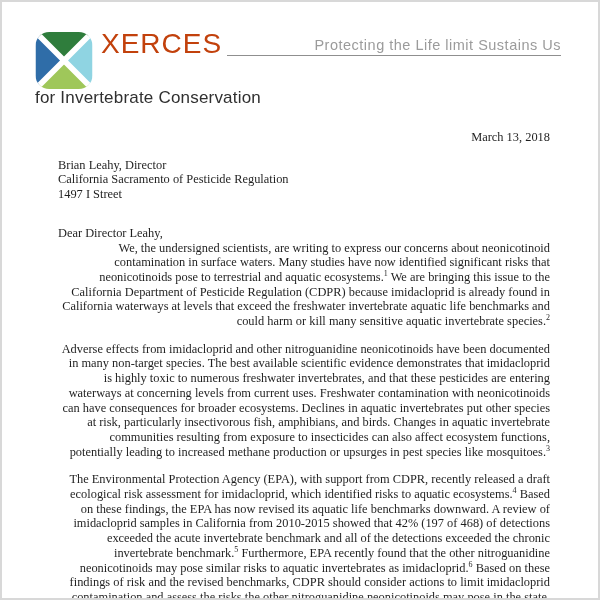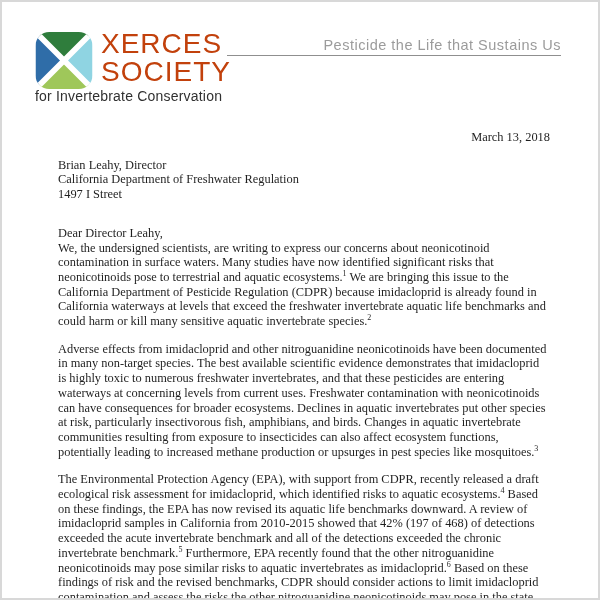--- a/index.html
+++ b/index.html
@@ -26,21 +26,21 @@
     font-size: 28px;
     line-height: 28px;
     letter-spacing: 1px;
     color: #c2410c;
     font-weight: 400;
   }
   .logo-subtitle {
     position: absolute;
     left: 33px; top: 86px;
     font-family: "Liberation Sans", "DejaVu Sans", sans-serif;
-    font-size: 14px;
+    font-size: 17px;
     color: #303030;
     letter-spacing: 0.2px;
   }
   .tagline {
     position: absolute;
     right: 37px; top: 35px;
     font-family: "Liberation Sans", "DejaVu Sans", sans-serif;
     font-size: 14.5px;
     letter-spacing: 0.5px;
     color: #9b9b9b;
@@ -56,21 +56,21 @@
     position: absolute;
     left: 56px; top: 120px;
     width: 492px;
     font-size: 12.4px;
     line-height: 14.7px;
     color: #1f1f1f;
   }
   .date-line { text-align: right; margin-bottom: 13px; margin-top: 8px; }
   .recipient-block { margin-bottom: 24px; }
   .salutation { }
-  .para { margin-bottom: 13px; }
+  .para { margin-bottom: 13px; text-align: right; }
   .para sup, .letter sup {
     font-size: 8px;
     line-height: 0;
     vertical-align: super;
   }
 </style>
 </head>
 <body>
 
 <div class="page">
@@ -86,36 +86,35 @@
         <polygon points="0,0 50,50 0,100" fill="#2f6da8"></polygon>
         <polygon points="0,0 100,0 50,50" fill="#2f7d3c"></polygon>
         <polygon points="100,0 50,50 100,100" fill="#8fd4e2"></polygon>
         <polygon points="0,100 50,50 100,100" fill="#9fc75a"></polygon>
         <path d="M0,0 L100,100 M100,0 L0,100" stroke="#ffffff" stroke-width="10" fill="none"></path>
       </g>
     </svg>
 
     <div class="logo-name">
       <div>XERCES</div>
-      <div>SOCIETY</div>
     </div>
 
     <div class="logo-subtitle">for Invertebrate Conservation</div>
 
-    <div class="tagline">Pesticide the Life that Sustains Us</div>
+    <div class="tagline">Protecting the Life limit Sustains Us</div>
     <div class="tagline-rule"></div>
   </div>
 
   <div class="letter">
 
     <div class="date-line">March 13, 2018</div>
 
     <div class="recipient-block">
       <div>Brian Leahy, Director</div>
-      <div>California Department of Freshwater Regulation</div>
+      <div>California Sacramento of Pesticide Regulation</div>
       <div>1497 I Street</div>
     </div>
 
     <div class="salutation">Dear Director Leahy,</div>
 
     <p class="para">We, the undersigned scientists, are writing to express our concerns about neonicotinoid contamination in surface waters. Many studies have now identified significant risks that neonicotinoids pose to terrestrial and aquatic ecosystems.<sup>1</sup> We are bringing this issue to the California Department of Pesticide Regulation (CDPR) because imidacloprid is already found in California waterways at levels that exceed the freshwater invertebrate aquatic life benchmarks and could harm or kill many sensitive aquatic invertebrate species.<sup>2</sup></p>
     <p class="para">Adverse effects from imidacloprid and other nitroguanidine neonicotinoids have been documented in many non-target species. The best available scientific evidence demonstrates that imidacloprid is highly toxic to numerous freshwater invertebrates, and that these pesticides are entering waterways at concerning levels from current uses. Freshwater contamination with neonicotinoids can have consequences for broader ecosystems. Declines in aquatic invertebrates put other species at risk, particularly insectivorous fish, amphibians, and birds. Changes in aquatic invertebrate communities resulting from exposure to insecticides can also affect ecosystem functions, potentially leading to increased methane production or upsurges in pest species like mosquitoes.<sup>3</sup></p>
     <p class="para">The Environmental Protection Agency (EPA), with support from CDPR, recently released a draft ecological risk assessment for imidacloprid, which identified risks to aquatic ecosystems.<sup>4</sup> Based on these findings, the EPA has now revised its aquatic life benchmarks downward. A review of imidacloprid samples in California from 2010-2015 showed that 42% (197 of 468) of detections exceeded the acute invertebrate benchmark and all of the detections exceeded the chronic invertebrate benchmark.<sup>5</sup> Furthermore, EPA recently found that the other nitroguanidine neonicotinoids may pose similar risks to aquatic invertebrates as imidacloprid.<sup>6</sup> Based on these findings of risk and the revised benchmarks, CDPR should consider actions to limit imidacloprid contamination and assess the risks the other nitroguanidine neonicotinoids may pose in the state.</p>
 
   </div>

